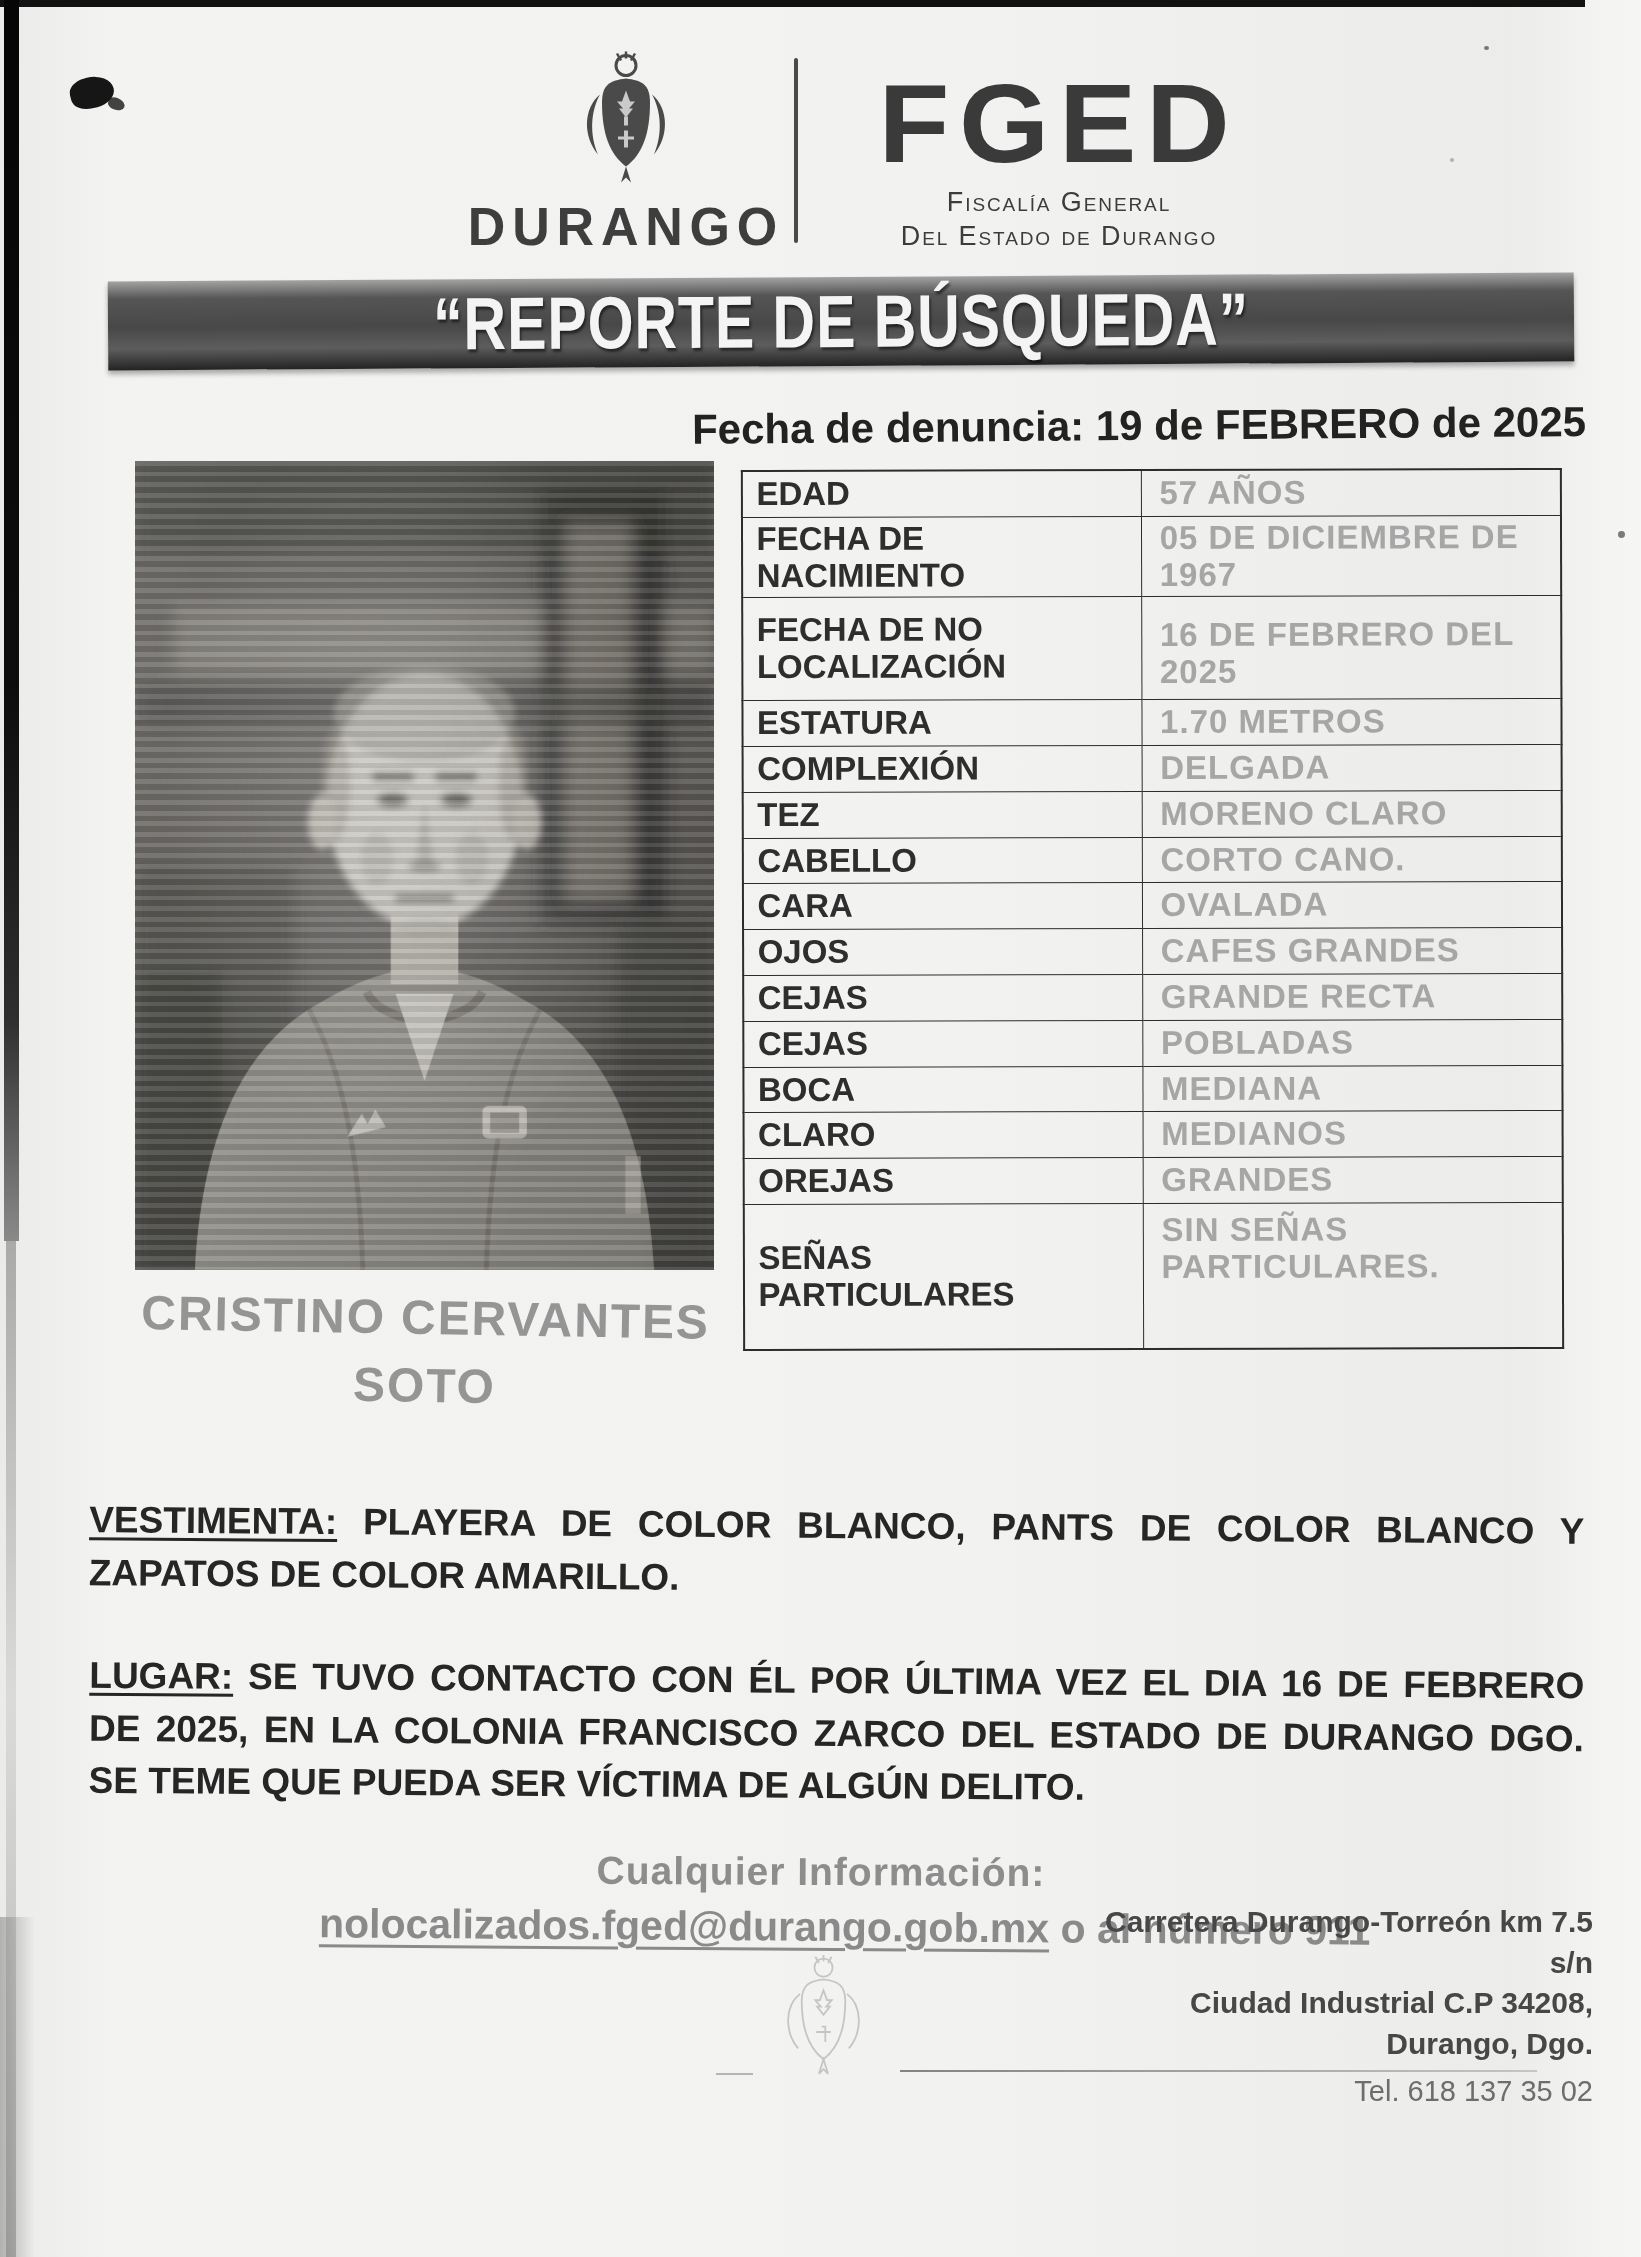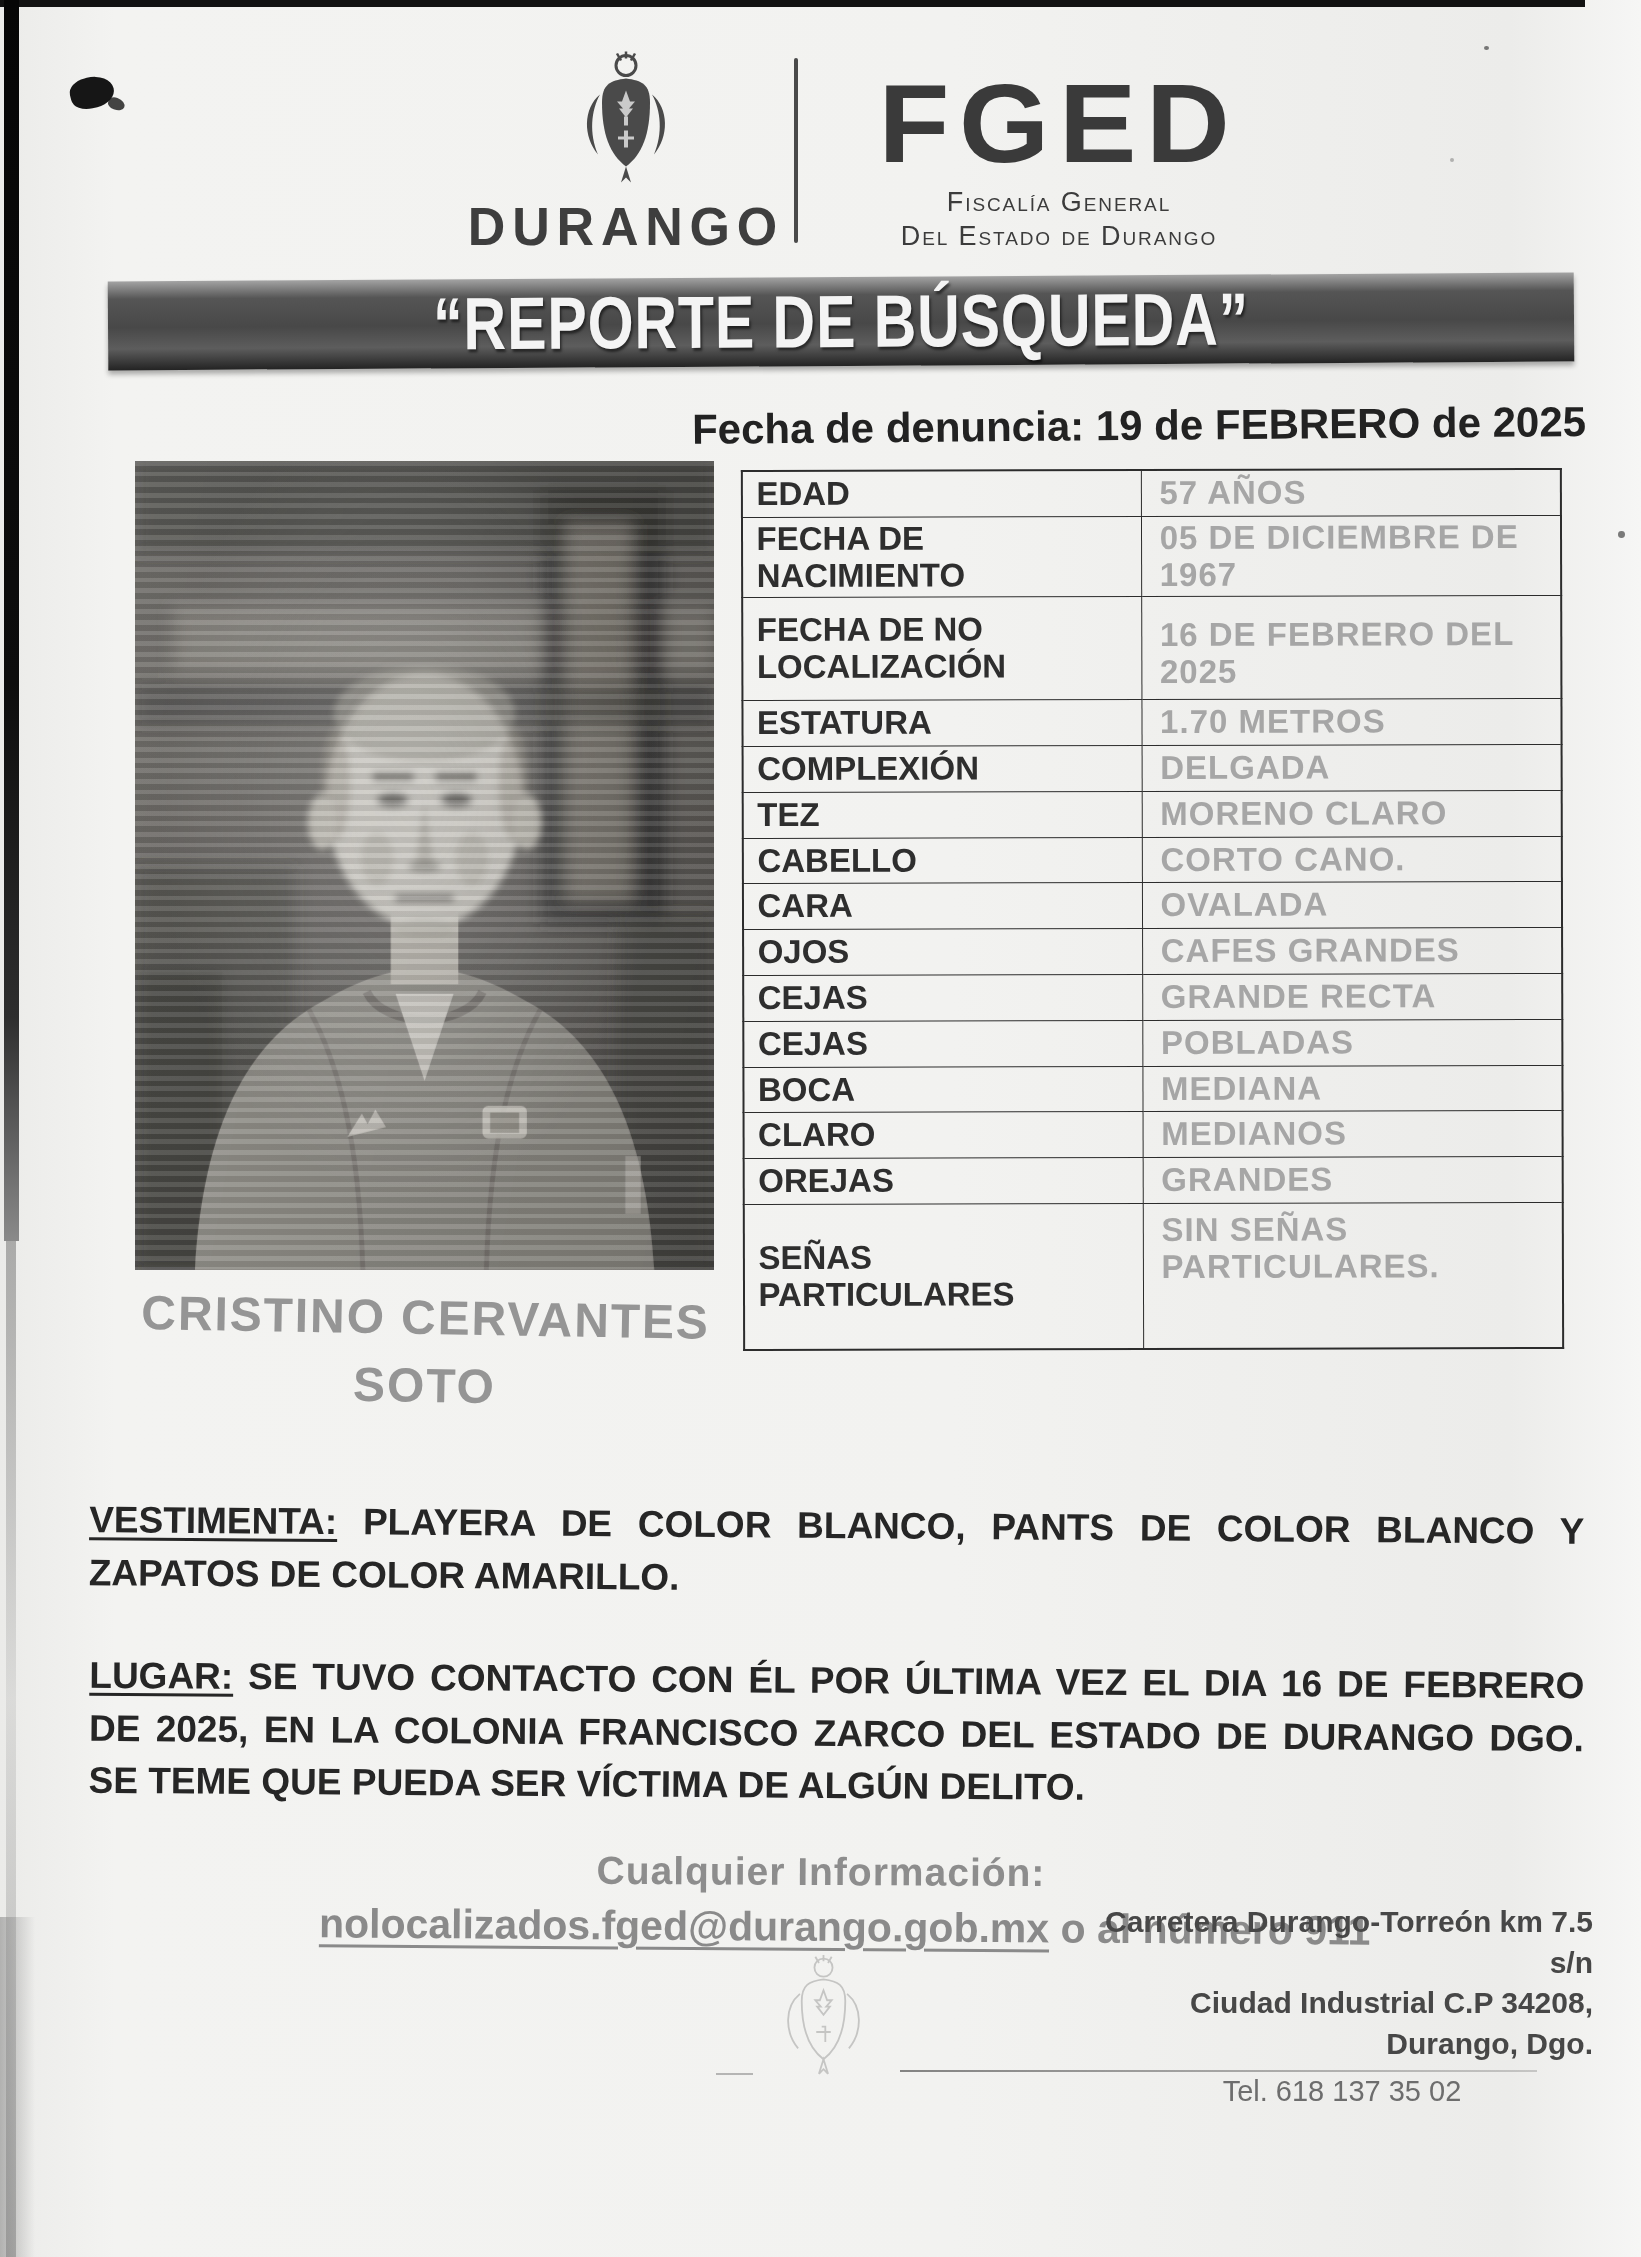--- a/index.html
+++ b/index.html
@@ -63,21 +63,21 @@
   .vestimenta{top:1500px;transform:rotate(.45deg);}
   .lugar{top:1655px;transform:rotate(.4deg);}
   
   .any-info{position:absolute;left:483px;top:1850px;width:676px;text-align:center;
     font-size:39px;font-weight:700;color:#8d8d8d;letter-spacing:1px;transform:rotate(.3deg);z-index:2;}
   .email-line{position:absolute;left:319px;top:1904px;font-size:41px;font-weight:700;color:#8a8a8a;
     white-space:nowrap;transform:rotate(.4deg);z-index:2;}
   .email-line .email{text-decoration:underline;text-decoration-thickness:2.9px;text-underline-offset:6.8px;}
   .address{position:absolute;left:1091px;top:1902px;width:502px;text-align:right;
     font-size:30px;font-weight:700;color:#474747;line-height:1.35;z-index:3;}
-  .address .phone{font-weight:400;color:#6d6d6d;font-size:29px;margin-top:7.7px;text-align:center;}
+  .address .phone{font-weight:400;color:#6d6d6d;font-size:29px;margin-top:7.7px;}
   .crest-faint{position:absolute;left:756px;top:1954px;opacity:.38;z-index:1;}
 </style>
 </head>
 <body>
 
 <div class="page">
 
   <div class="edge-top"></div>
   <div class="edge-left"></div>
   <div class="edge-left-fade"></div>

